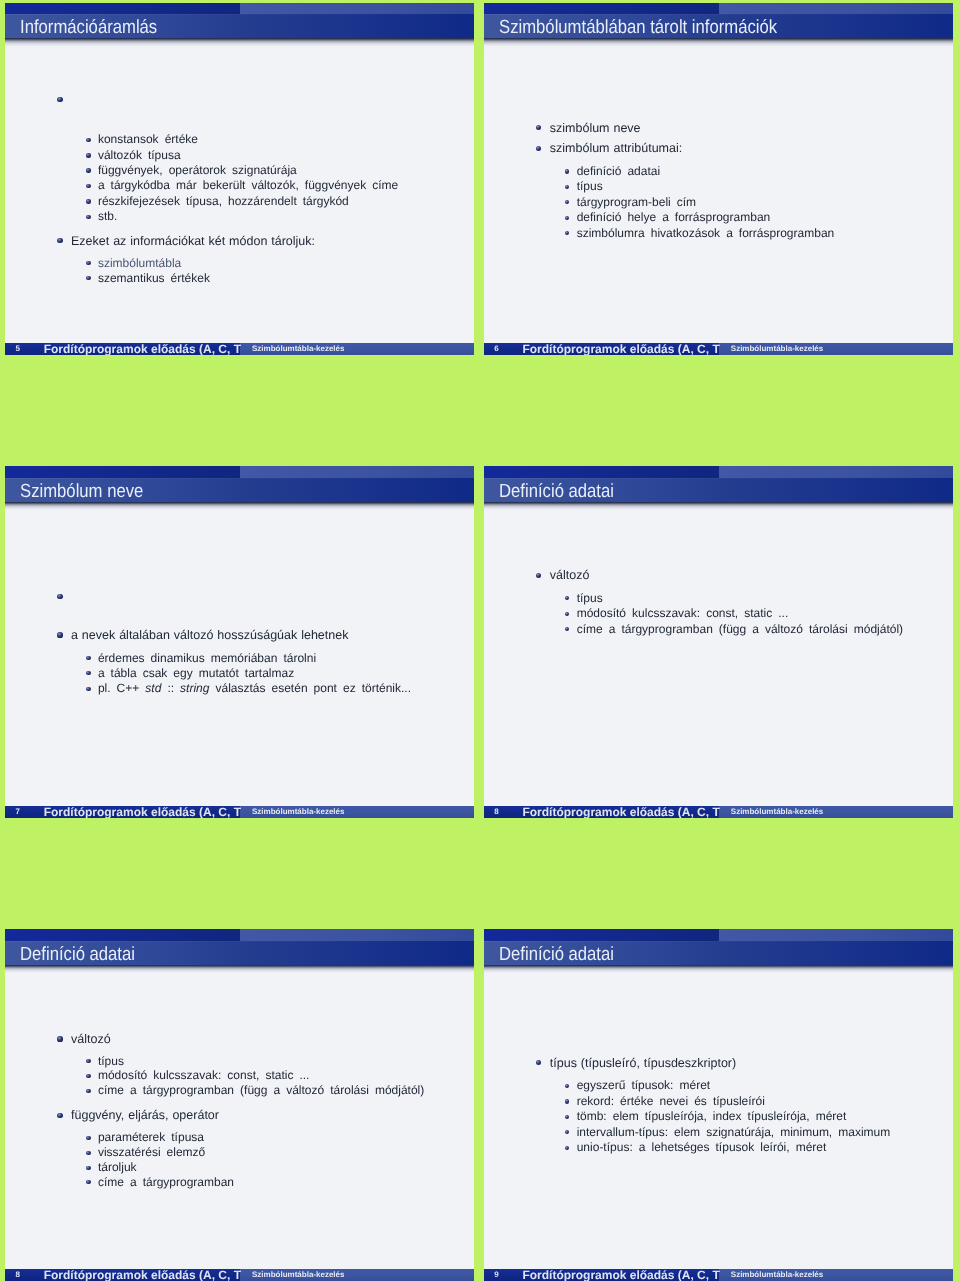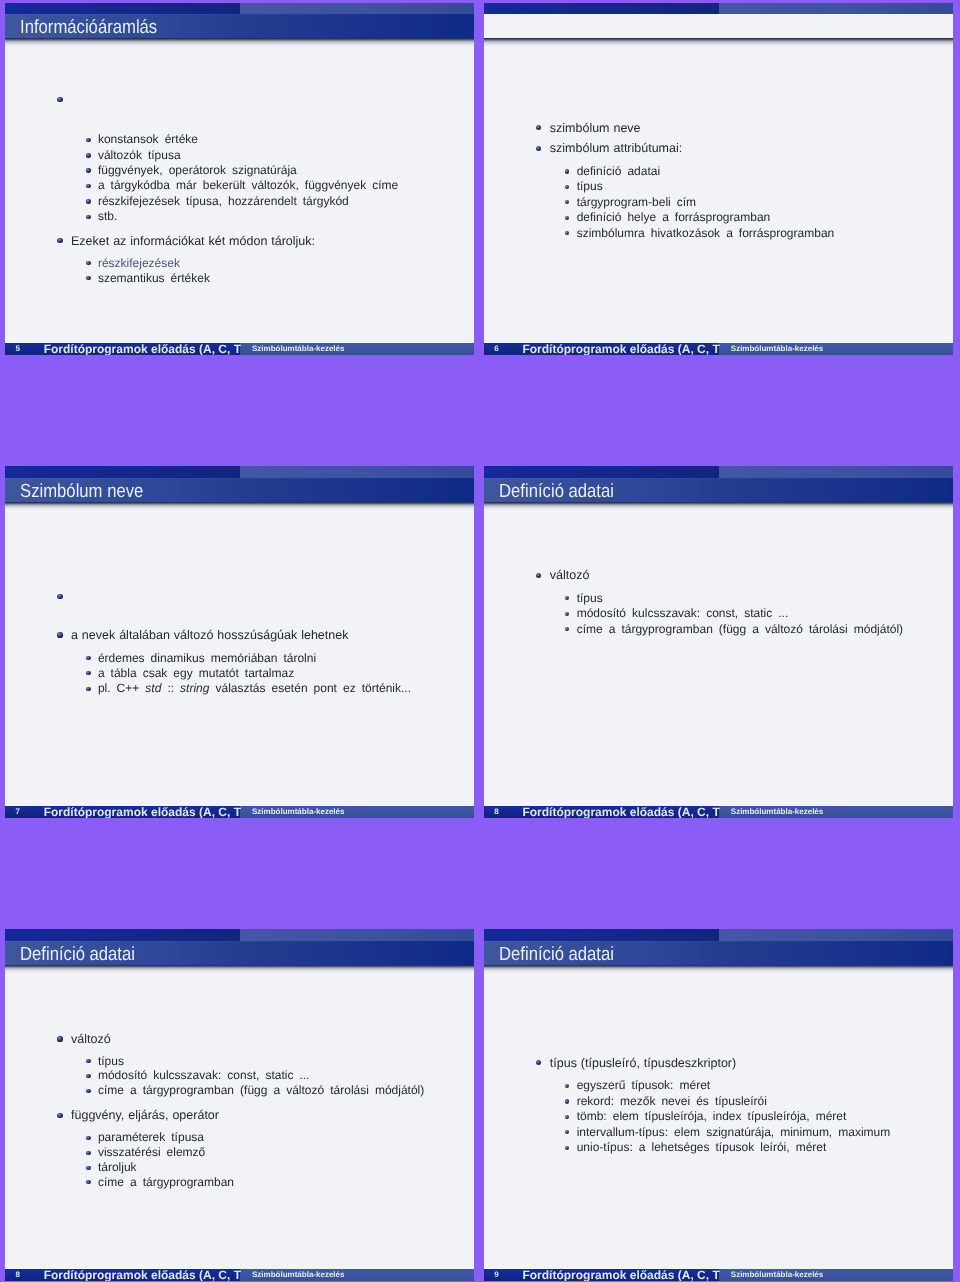--- a/index.html
+++ b/index.html
@@ -1,21 +1,21 @@
 <!DOCTYPE html>
 <html><head>
 <meta charset="utf-8">
 <style>
   html,body{margin:0;padding:0;background:#ffffff;}
   body{width:960px;height:1282px;overflow:hidden;
        font-family:"Liberation Sans",sans-serif;
        -webkit-font-smoothing:antialiased;
        -moz-osx-font-smoothing:grayscale;
        text-rendering:geometricPrecision;}
-  .sheet{position:relative;width:960px;height:1282px;background:#8b5cf6;}
+  .sheet{position:relative;width:960px;height:1282px;background:#bef264;}
 
   .slide{position:absolute;width:469px;height:352.3px;background:#f2f3f7;overflow:hidden;}
 
   
   .topband{position:absolute;left:0;top:0;width:469px;height:11.5px;}
   .topband .seg-dark{position:absolute;left:0;top:0;width:235px;height:11.5px;
       background:linear-gradient(to right,#14299a 0%,#12288a 60%,#11267f 100%);}
   .topband .seg-light{position:absolute;left:235px;top:0;width:234px;height:11.5px;
       background:linear-gradient(to right,#4257a6 0%,#3c53a0 60%,#33499a 100%);}
 
@@ -81,36 +81,40 @@
     <div class="it l2 nw" style="left:92.9px;top:114.30px">függvények, operátorok szignatúrája</div>
     <div class="bul l2" style="left:81.40px;top:135.40px"></div>
     <div class="it l2 nw" style="left:92.9px;top:129.80px">a tárgykódba már bekerült változók, függvények címe</div>
     <div class="bul l2" style="left:81.40px;top:150.90px"></div>
     <div class="it l2 nw" style="left:92.9px;top:145.30px">részkifejezések típusa, hozzárendelt tárgykód</div>
     <div class="bul l2" style="left:81.40px;top:166.40px"></div>
     <div class="it l2 nw" style="left:92.9px;top:160.80px">stb.</div>
     <div class="bul l1" style="left:52.45px;top:189.85px"></div>
     <div class="it l1 nw" style="left:66.0px;top:184.05px">Ezeket az információkat két módon tároljuk:</div>
     <div class="bul l2" style="left:81.40px;top:212.80px"></div>
-    <div class="it l2 muted nw" style="left:92.9px;top:207.20px">részkifejezések</div>
+    <div class="it l2 muted nw" style="left:92.9px;top:207.20px">szimbólumtábla</div>
     <div class="bul l2" style="left:81.40px;top:227.70px"></div>
     <div class="it l2 nw" style="left:92.9px;top:222.10px">szemantikus értékek</div>
   </div>
   <div class="footer">
     <div class="f-dark"></div>
     <div class="f-light"></div>
     <div class="f-page">5</div>
     <div class="f-author">Fordítóprogramok előadás (A, C, T szakirány)</div>
     <div class="f-subject">Szimbólumtábla-kezelés</div>
   </div>
 </section>
 <section class="slide" style="left:483.8px;top:2.5px">
   <div class="topband">
         <div class="seg-dark"></div>
         <div class="seg-light"></div>
+      </div>
+  <div class="titlebar">
+        <div class="sheen"></div>
+        <div class="titletext">Szimbólumtáblában tárolt információk</div>
       </div>
   <div class="tshadow"></div>
   <div class="content">
     <div class="bul l1" style="left:52.45px;top:76.85px"></div>
     <div class="it l1 nw" style="left:66.0px;top:71.05px">szimbólum neve</div>
     <div class="bul l1" style="left:52.45px;top:97.25px"></div>
     <div class="it l1 nw" style="left:66.0px;top:91.45px">szimbólum attribútumai:</div>
     <div class="bul l2" style="left:81.40px;top:120.90px"></div>
     <div class="it l2 nw" style="left:92.9px;top:115.30px">definíció adatai</div>
     <div class="bul l2" style="left:81.40px;top:136.10px"></div>
@@ -234,21 +238,21 @@
         <div class="sheen"></div>
         <div class="titletext">Definíció adatai</div>
       </div>
   <div class="tshadow"></div>
   <div class="content">
     <div class="bul l1" style="left:52.45px;top:85.35px"></div>
     <div class="it l1 nw" style="left:66.0px;top:79.55px">típus (típusleíró, típusdeszkriptor)</div>
     <div class="bul l2" style="left:81.40px;top:109.00px"></div>
     <div class="it l2 nw" style="left:92.9px;top:103.40px">egyszerű típusok: méret</div>
     <div class="bul l2" style="left:81.40px;top:124.40px"></div>
-    <div class="it l2 nw" style="left:92.9px;top:118.80px">rekord: mezők nevei és típusleírói</div>
+    <div class="it l2 nw" style="left:92.9px;top:118.80px">rekord: értéke nevei és típusleírói</div>
     <div class="bul l2" style="left:81.40px;top:139.90px"></div>
     <div class="it l2 nw" style="left:92.9px;top:134.30px">tömb: elem típusleírója, index típusleírója, méret</div>
     <div class="bul l2" style="left:81.40px;top:155.30px"></div>
     <div class="it l2 nw" style="left:92.9px;top:149.70px">intervallum-típus: elem szignatúrája, minimum, maximum</div>
     <div class="bul l2" style="left:81.40px;top:170.80px"></div>
     <div class="it l2 nw" style="left:92.9px;top:165.20px">unio-típus: a lehetséges típusok leírói, méret</div>
   </div>
   <div class="footer">
     <div class="f-dark"></div>
     <div class="f-light"></div>

